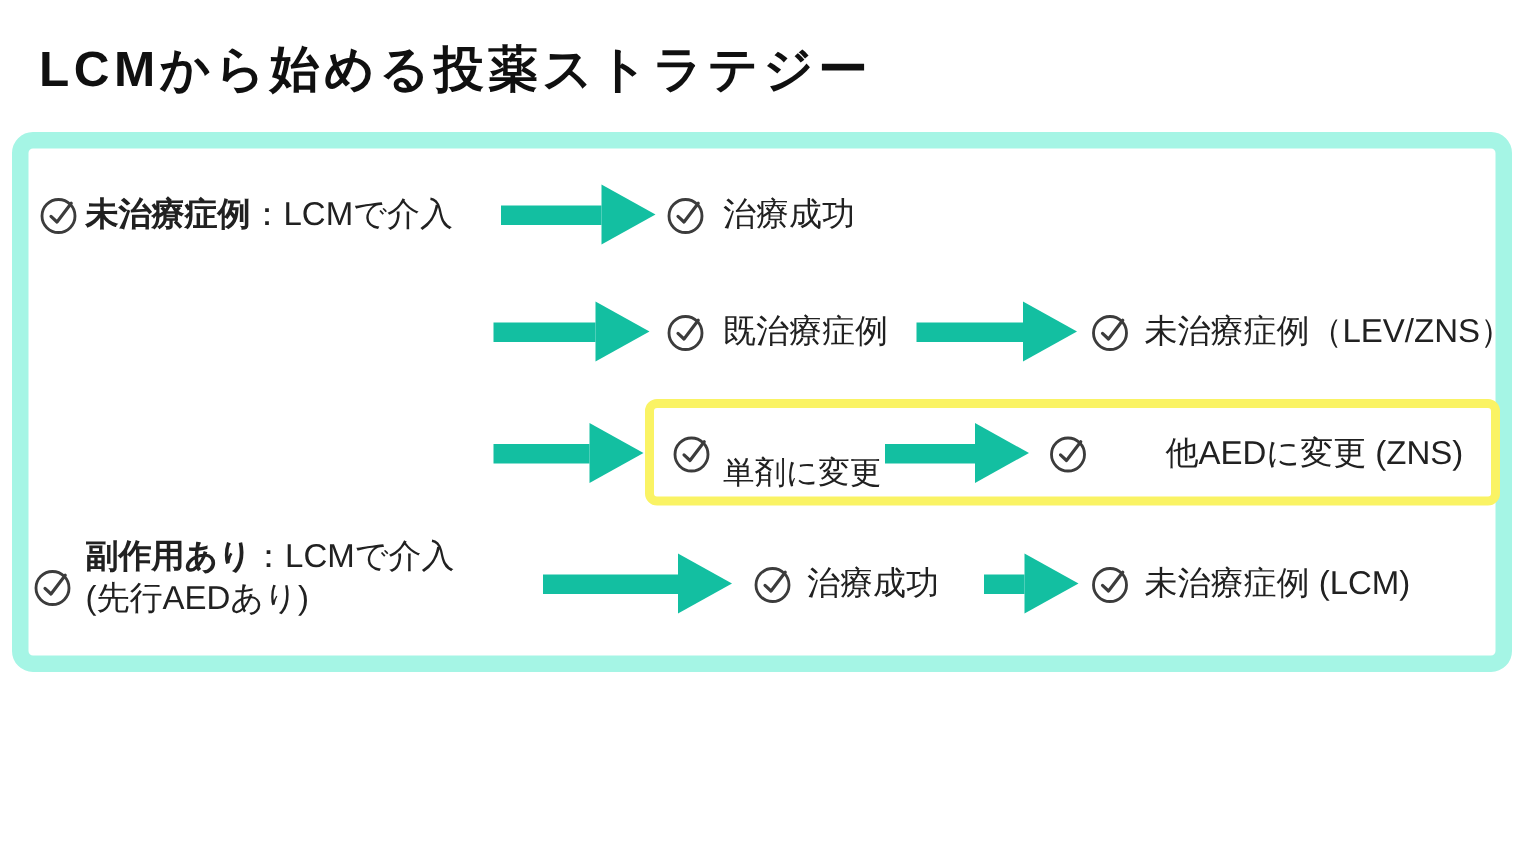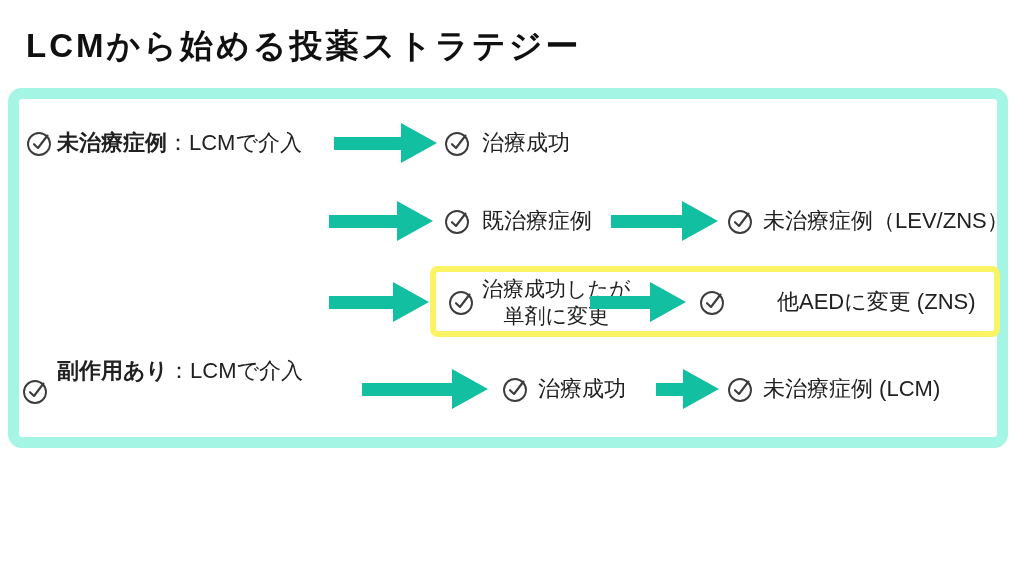--- a/index.html
+++ b/index.html
@@ -42,21 +42,20 @@
     border:6px solid var(--highlight-border);
     border-radius:8px;
     background:transparent;
   }
   .t{
     position:absolute;
     font-size:22px;
     line-height:28px;
     color:var(--text);
     white-space:nowrap;
-    text-align:center;
   }
   .t2{
     font-size:21px;
     line-height:27px;
   }
   .b{font-weight:bold;}
   .check{
     position:absolute;
     width:30px;height:30px;
     color:var(--icon-stroke);
@@ -124,34 +123,34 @@
 <div class="t" style="left:763px;top:207px">未治療症例（LEV/ZNS）</div>
 
 <div class="arrow" style="left:329px;top:282px;width:100px">
     <div class="shaft"></div>
     <div class="head"></div>
   </div>
 <div class="hbox"></div>
 <svg class="check" style="left:447px;top:287px">
     <use href="#sym-check"></use>
   </svg>
-<div class="t t2" style="left:482px;top:275px"><span>治療成功したが</span><br><span>単剤に変更</span></div>
+<div class="t t2" style="left:482px;top:275px"><br><span>単剤に変更</span></div>
 <div class="arrow" style="left:590px;top:282px;width:96px">
     <div class="shaft"></div>
     <div class="head"></div>
   </div>
 <svg class="check" style="left:698px;top:287px">
     <use href="#sym-check"></use>
   </svg>
 <div class="t" style="left:777px;top:288px">他AEDに変更 (ZNS)</div>
 
 <svg class="check" style="left:21px;top:376px">
     <use href="#sym-check"></use>
   </svg>
-<div class="t" style="left:57px;top:357px"><span class="b">副作用あり</span><span>：LCMで介入</span><br></div>
+<div class="t" style="left:57px;top:357px"><span class="b">副作用あり</span><span>：LCMで介入</span><br><span>(先行AEDあり)</span></div>
 <div class="arrow" style="left:362px;top:369px;width:126px">
     <div class="shaft"></div>
     <div class="head"></div>
   </div>
 <svg class="check" style="left:501px;top:374px">
     <use href="#sym-check"></use>
   </svg>
 <div class="t" style="left:538px;top:375px">治療成功</div>
 <div class="arrow" style="left:656px;top:369px;width:63px">
     <div class="shaft"></div>

